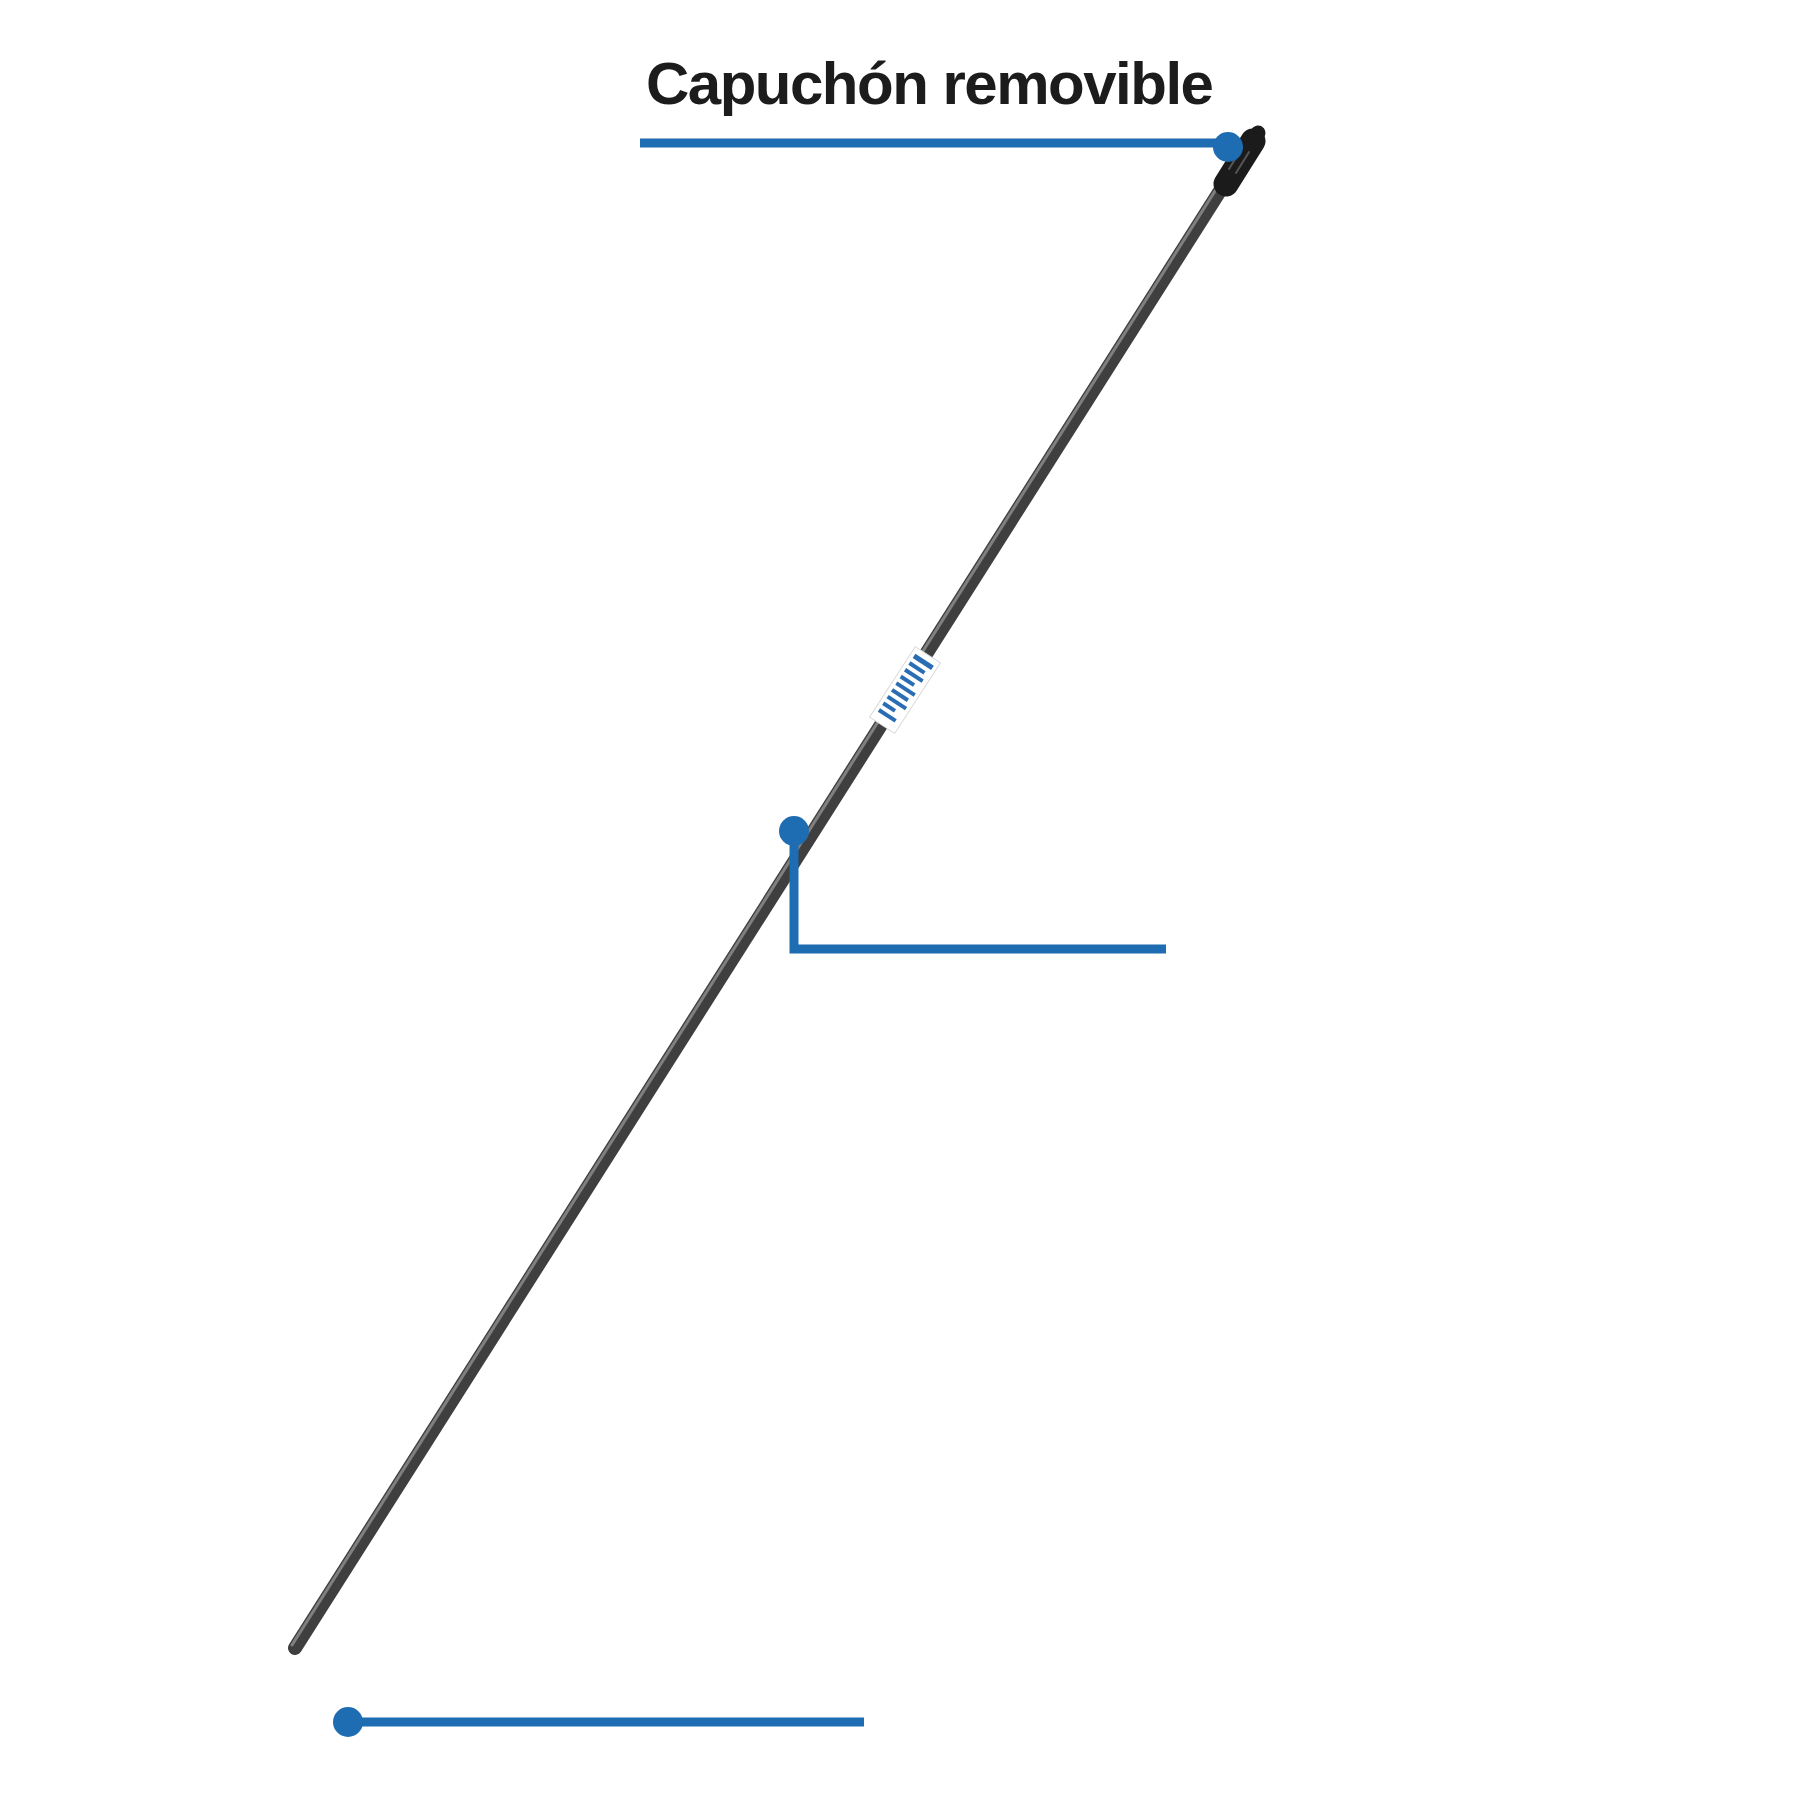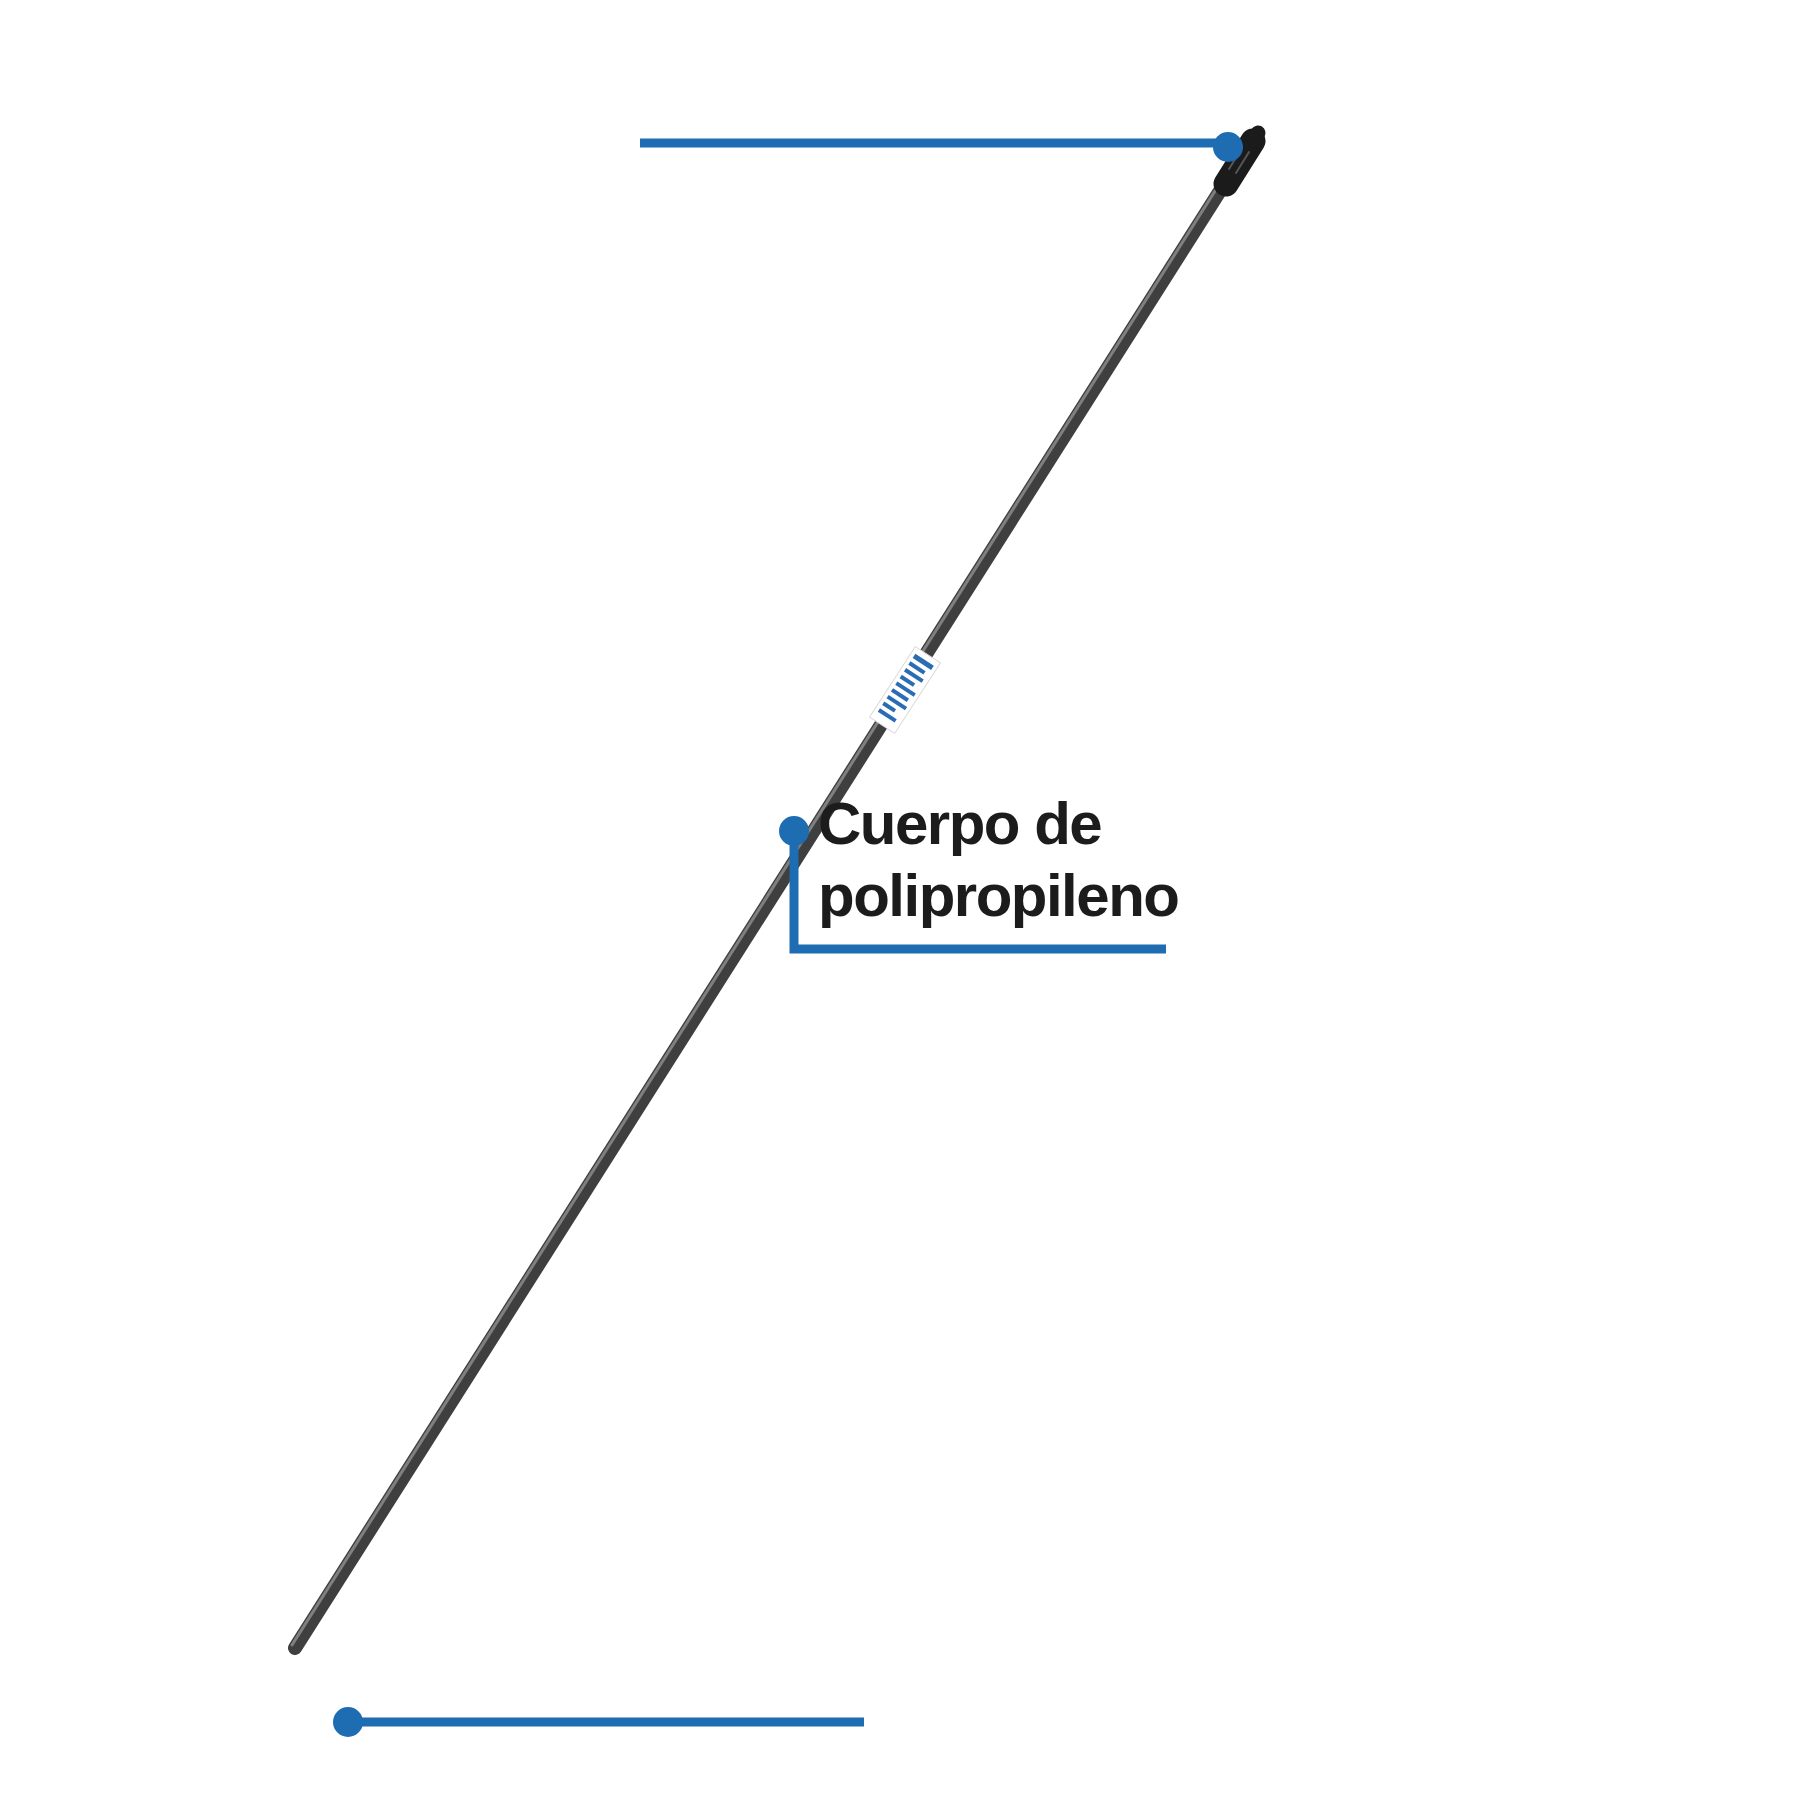--- a/index.html
+++ b/index.html
@@ -64,20 +64,17 @@
       <path d="M 794 836 L 794 949 L 1166 949" fill="none" style="stroke:var(--callout,#1e6cb2)" stroke-width="9"></path>
       <circle cx="794" cy="831" r="15" style="fill:var(--callout,#1e6cb2)"></circle>
     </g>
 
     <g>
       <line x1="348" y1="1722" x2="864" y2="1722" style="stroke:var(--callout,#1e6cb2)" stroke-width="9"></line>
       <circle cx="348" cy="1722" r="15" style="fill:var(--callout,#1e6cb2)"></circle>
     </g>
   </svg>
 
+  <div class="label" style="left:646px;top:54px">Capuchón removible</div>
 
-  <div class="label" style="left:818px;top:788px">
-    <div class="line">Cuerpo de</div>
-    <div class="line">polipropileno</div>
-  </div>
 
 
 </div>
 
 </body></html>

